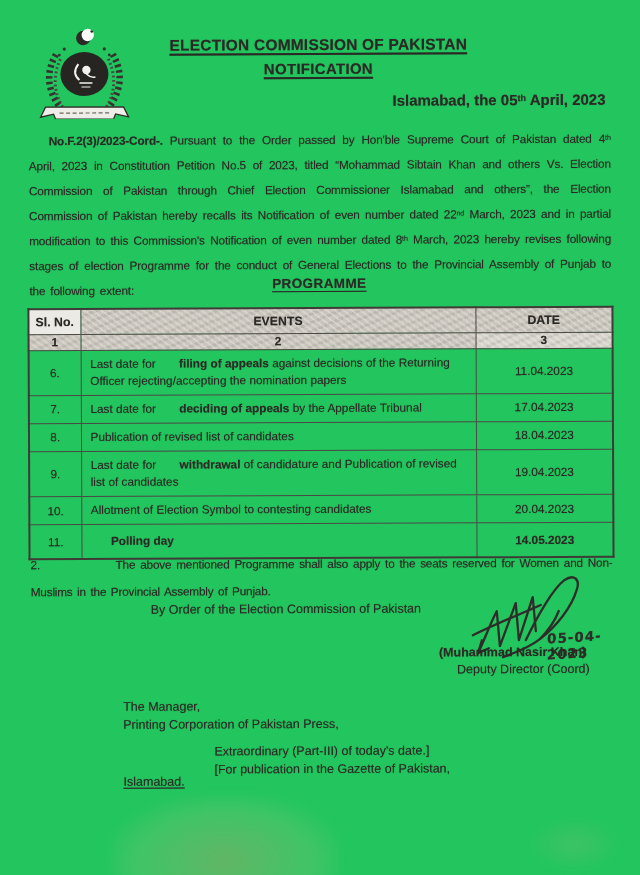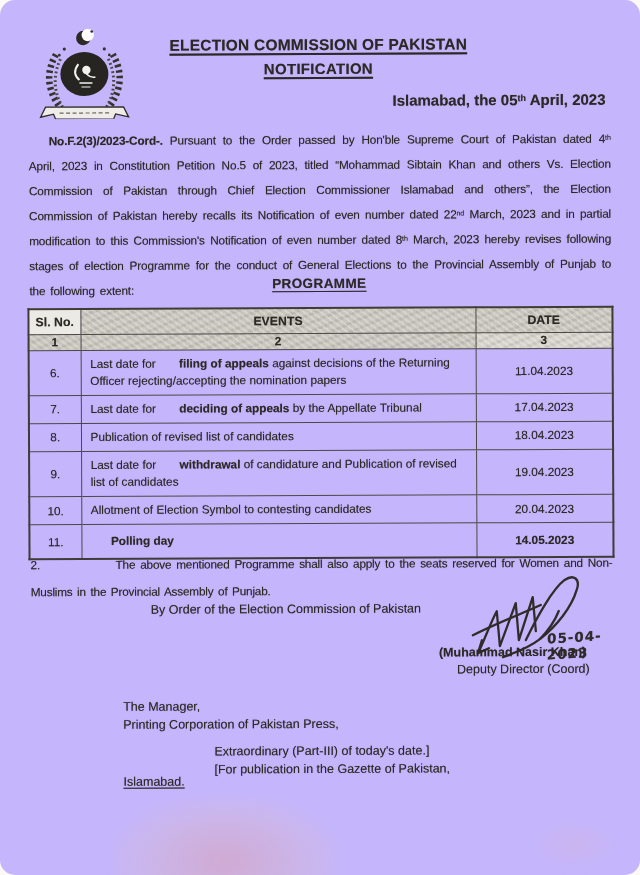--- a/index.html
+++ b/index.html
@@ -1,19 +1,19 @@
 <!DOCTYPE html>
 <html><head>
 <meta charset="utf-8">
 <style>
   * { margin:0; padding:0; box-sizing:border-box; }
   html,body { width:640px; height:875px; background:#fbfaf7; overflow:hidden; }
   .page {
-    position:relative; width:640px; height:875px; background:#c4b5fd;
-    font-family:"Liberation Sans", sans-serif; color:#2b2925;border-radius:15px;
+    position:relative; width:640px; height:875px; background:#22c55e;
+    font-family:"Liberation Sans", sans-serif; color:#2b2925;
   }
   .tilt {
     position:absolute; inset:0; transform:rotate(-0.25deg);
     text-shadow:0 0 0.7px rgba(43,41,37,0.5);
   }
   sup { font-size:0.6em; line-height:0; position:relative; top:-0.45em; vertical-align:baseline; }
   .b { font-weight:bold;padding-left:20px; }
 
   .stain1 { position:absolute; left:108px; top:795px; width:230px; height:110px;
     background:radial-gradient(ellipse at 50% 60%, rgba(233,148,118,0.32), rgba(241,196,150,0.14) 55%, transparent 78%);

